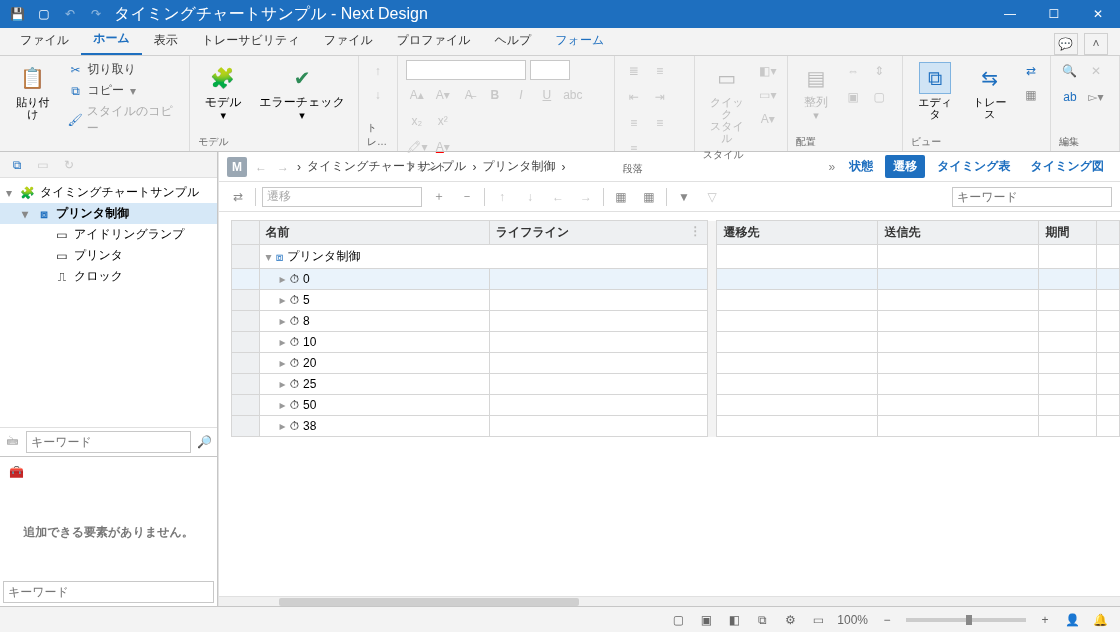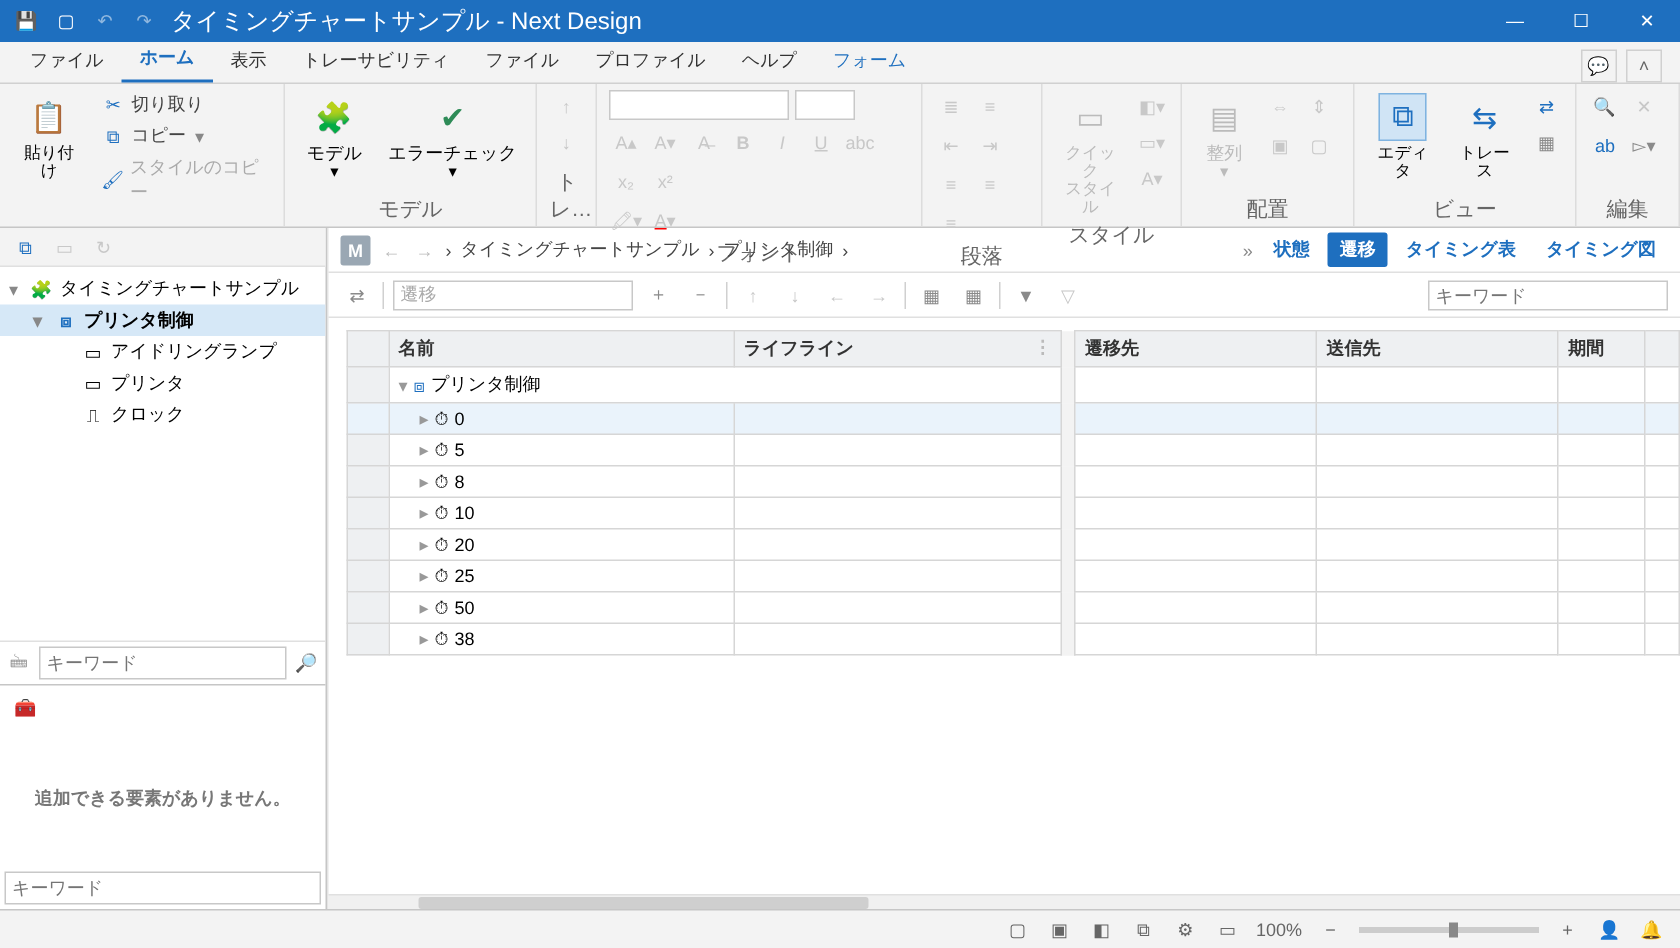--- a/index.html
+++ b/index.html
@@ -13,21 +13,21 @@
 .tabs { display: flex; background: #f3f3f3; border-bottom: 1px solid #d0d0d0; padding: 0 8px; align-items: flex-end; height: 28px; }
 .tabs .tab { padding: 6px 12px; cursor: pointer; color: #333; }
 .tabs .tab.active { color: #1e6fbf; border-bottom: 2px solid #1e6fbf; font-weight: 600; }
 .tabs .tab.link { color: #1e6fbf; }
 .tabs .spacer { flex: 1; }
 .tabs .right { display: flex; gap: 6px; padding-right: 4px; }
 .tabs .right span { width: 24px; height: 22px; display: inline-flex; align-items: center; justify-content: center; border: 1px solid #d0d0d0; color:#666; cursor:pointer; }
 .ribbon { background: #f3f3f3; border-bottom: 1px solid #c6c6c6; display: flex; height: 96px; }
 .group { border-right: 1px solid #dcdcdc; padding: 4px 8px 2px; display: flex; flex-direction: column; }
 .group .body { flex: 1; display: flex; align-items: flex-start; gap: 6px; }
-.group .label { text-align: center; color: #666; font-size: 14px; padding-top: 2px; }
+.group .label { text-align: left; color: #666; font-size: 10px; padding-top: 2px; }
 .bigbtn { display: flex; flex-direction: column; align-items: center; gap: 2px; padding: 2px 4px; cursor: pointer; }
 .bigbtn .ic { width: 32px; height: 32px; display: flex; align-items: center; justify-content: center; font-size: 20px; color: #1e6fbf; }
 .bigbtn .lbl { font-size: 11px; text-align: center; line-height: 1.1; }
 .smallbtns { display: flex; flex-direction: column; gap: 2px; }
 .smallbtn { display: flex; align-items: center; gap: 4px; padding: 1px 4px; cursor: pointer; font-size: 11px; color: #444; }
 .smallbtn .ic { width: 16px; height: 16px; display: inline-flex; align-items: center; justify-content: center; color: #1e6fbf; }
 .iconrow { display: flex; flex-wrap: wrap; gap: 4px; align-content: flex-start; }
 .iconbtn { width: 22px; height: 22px; display: inline-flex; align-items: center; justify-content: center; color: #8a8a8a; cursor: pointer; }
 .iconbtn.disabled { color: #c8c8c8; }
 .iconbtn.active { background: #d0e4f5; border: 1px solid #7fb3e0; }

